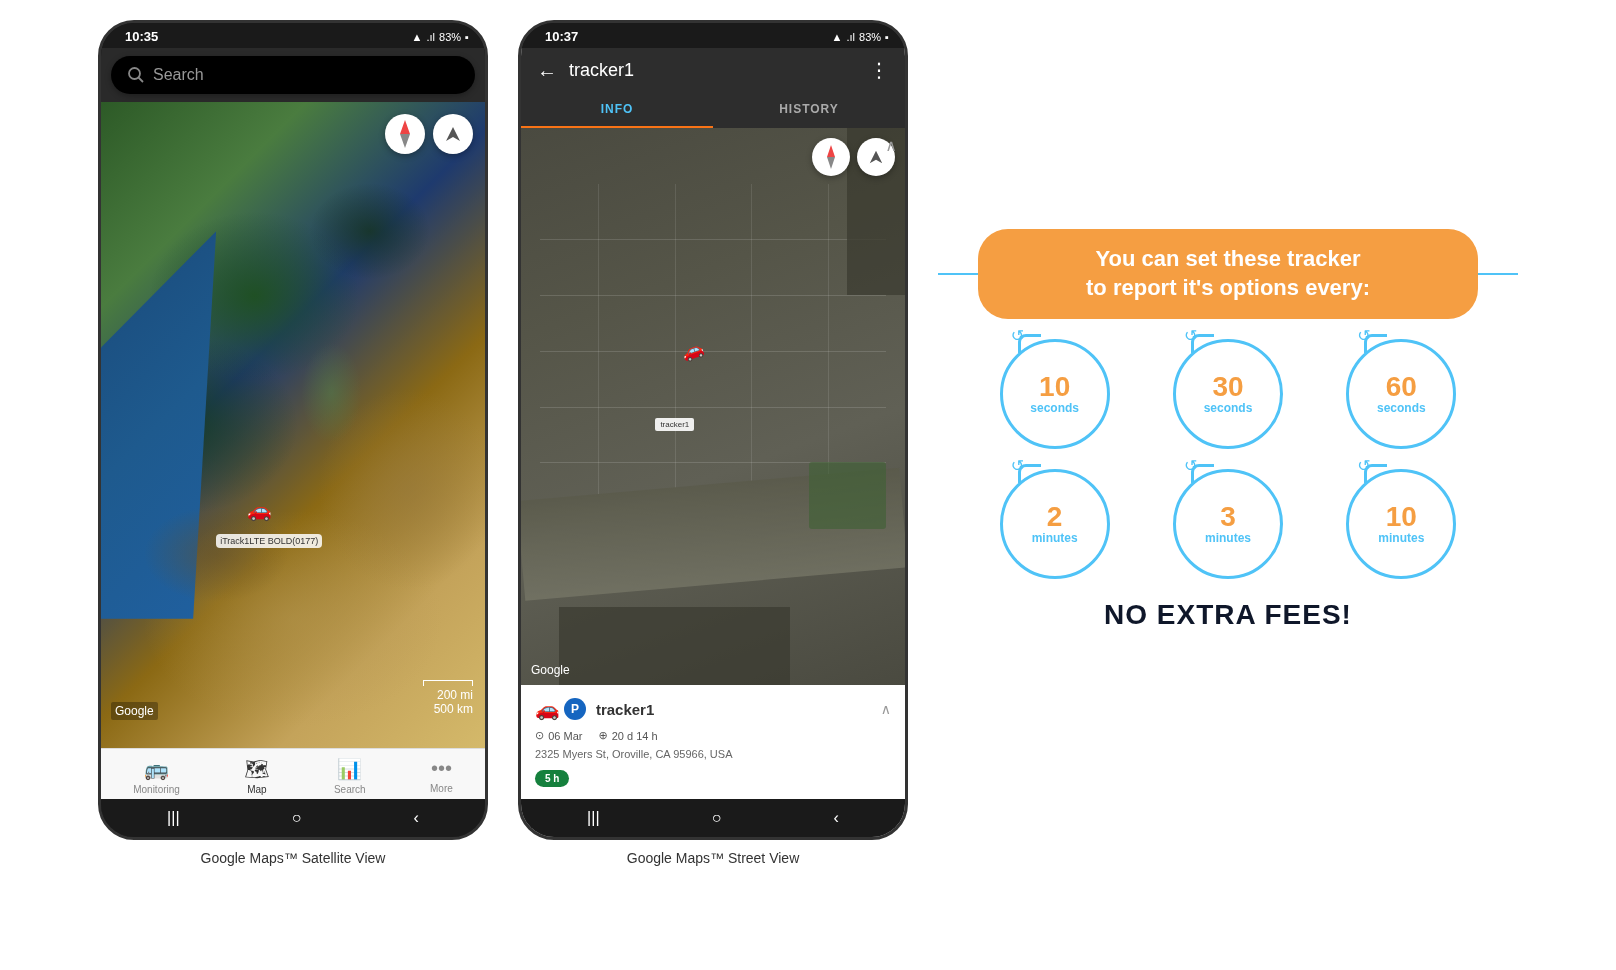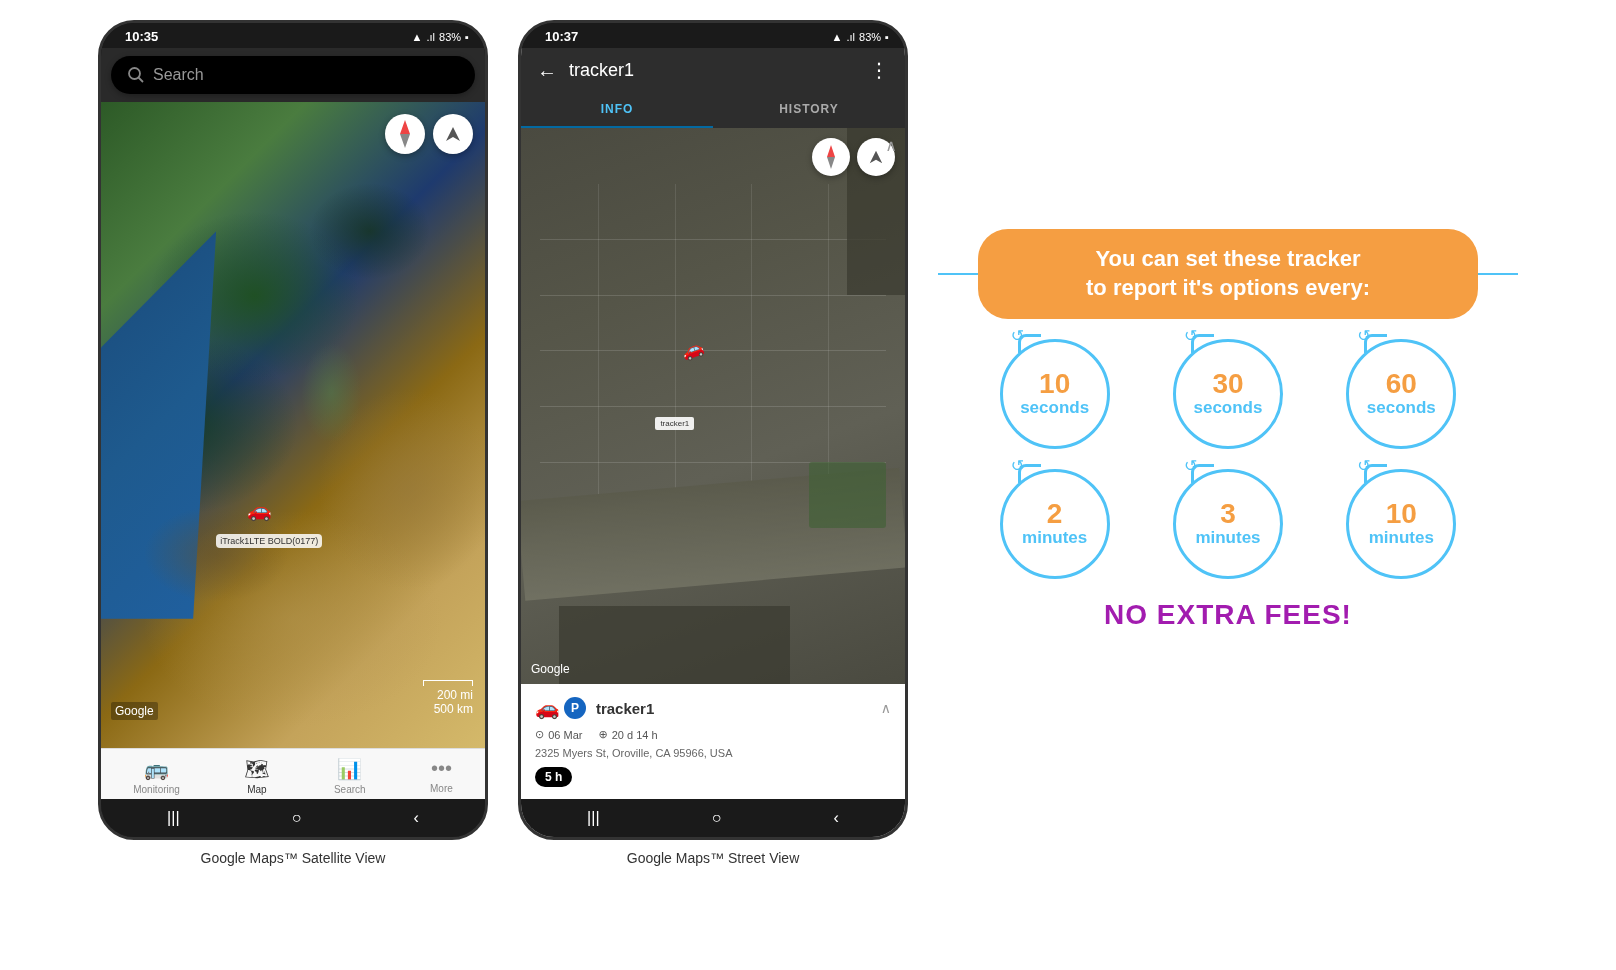--- a/index.html
+++ b/index.html
@@ -303,21 +303,21 @@
       text-align: center;
       padding: 10px;
       font-size: 12px;
       font-weight: 600;
       letter-spacing: 1px;
       cursor: pointer;
     }
 
     .tab.active {
       color: #4fc3f7;
-      border-bottom: 2px solid #0369a1;
+      border-bottom: 2px solid #f97316;
     }
 
     .tab.inactive { color: #aaa; }
 
     .map-street {
       flex: 1;
       position: relative;
       overflow: hidden;
       background: #5a6040;
     }
@@ -447,23 +447,23 @@
 
     .meta-item { display: flex; align-items: center; gap: 4px; }
 
     .tracker-address {
       font-size: 11px;
       color: #666;
       margin-bottom: 8px;
     }
 
     .time-badge {
-      background: #000000;
+      background: #15803d;
       color: white;
-      font-size: 12px;
+      font-size: 10px;
       font-weight: bold;
       padding: 3px 10px;
       border-radius: 12px;
       display: inline-block;
     }
 
     
     .phone-caption {
       font-size: 14px;
       color: #333;
@@ -557,41 +557,41 @@
     }
 
     .interval-number {
       font-size: 28px;
       font-weight: bold;
       color: #f59e42;
       line-height: 1;
     }
 
     .interval-unit {
-      font-size: 17px;
+      font-size: 12px;
       color: #4fc3f7;
       font-weight: 600;
     }
 
     .included-box {
       background: #4fc3f7;
       border-radius: 8px;
       padding: 10px 20px;
       text-align: center;
       width: 100%;
     }
 
     .included-text {
       color: white;
       font-size: 14px;
       font-weight: 600;
     }
 
     .no-fees-text {
-      color: #a21caf;
+      color: #0f172a;
       font-size: 28px;
       font-weight: bold;
       text-align: center;
       letter-spacing: 1px;
     }
 
     .title-wrapper {
       display: flex;
       align-items: center;
       width: 100%;

